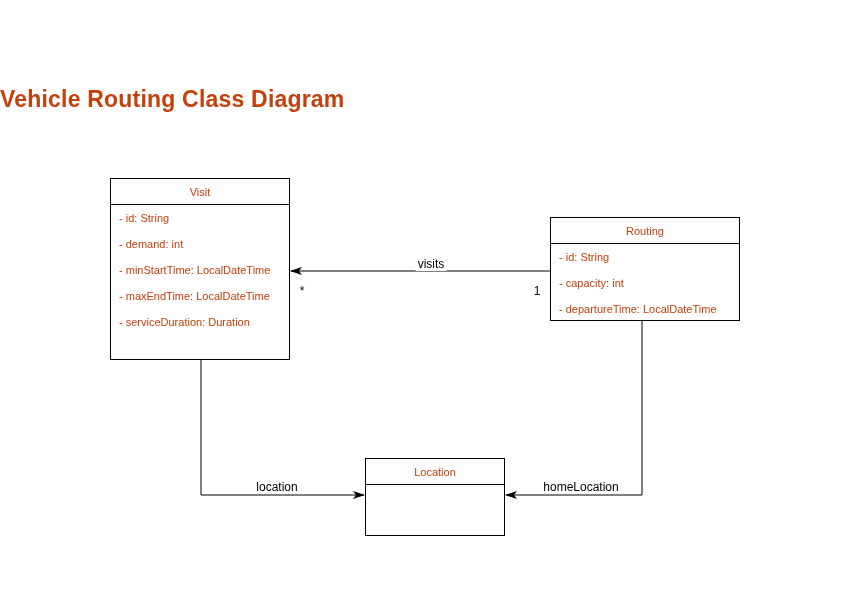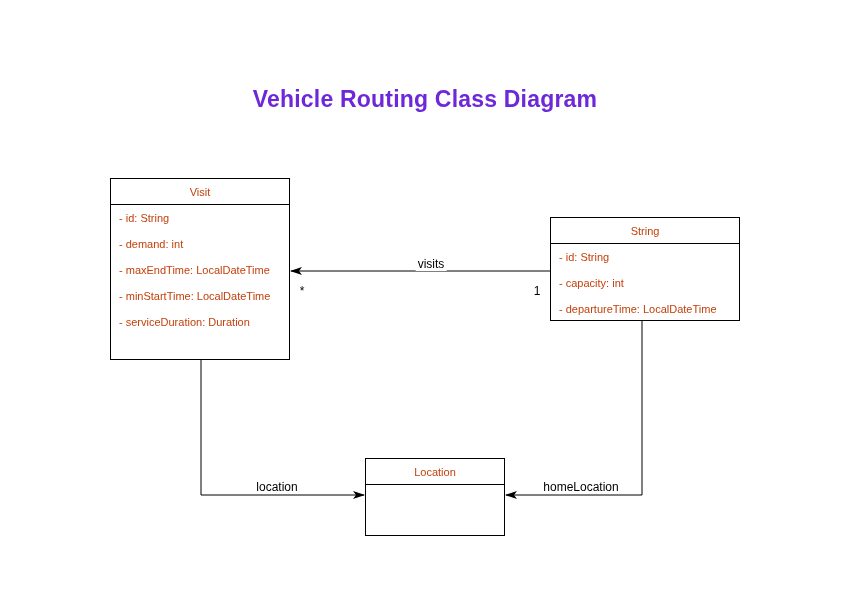--- a/index.html
+++ b/index.html
@@ -14,24 +14,24 @@
     height: 600px;
     background: #ffffff;
     overflow: hidden;
   }
   .diagram-title {
     position: absolute;
     top: 86px;
     left: 0;
     width: 100%;
     margin: 0;
-    text-align: center;
+    text-align: left;
     font-size: 23px;
     font-weight: bold;
-    color: #6d28d9;
+    color: #c2410c;
     letter-spacing: 0.2px;
   }
   svg.edges {
     position: absolute;
     left: 0;
     top: 0;
     width: 850px;
     height: 600px;
   }
   svg.edges line, svg.edges polyline {
@@ -108,28 +108,28 @@
     <g>
       <polyline points="642,321 642,495 506,495" marker-end="url(#arrowhead)"></polyline>
     </g>
   </svg>
 
   <div class="class-box" style="left:110px; top:178px; width:180px; height:182px;">
     <div class="class-header">Visit</div>
     <div class="class-attrs">
       <div class="attr">- id: String</div>
       <div class="attr">- demand: int</div>
+      <div class="attr">- minStartTime: LocalDateTime</div>
       <div class="attr">- maxEndTime: LocalDateTime</div>
-      <div class="attr">- minStartTime: LocalDateTime</div>
       <div class="attr">- serviceDuration: Duration</div>
     </div>
   </div>
 
   <div class="class-box" style="left:550px; top:217px; width:190px; height:104px;">
-    <div class="class-header">String</div>
+    <div class="class-header">Routing</div>
     <div class="class-attrs">
       <div class="attr">- id: String</div>
       <div class="attr">- capacity: int</div>
       <div class="attr">- departureTime: LocalDateTime</div>
     </div>
   </div>
 
   <div class="class-box" style="left:365px; top:458px; width:140px; height:78px;">
     <div class="class-header">Location</div>
   </div>

